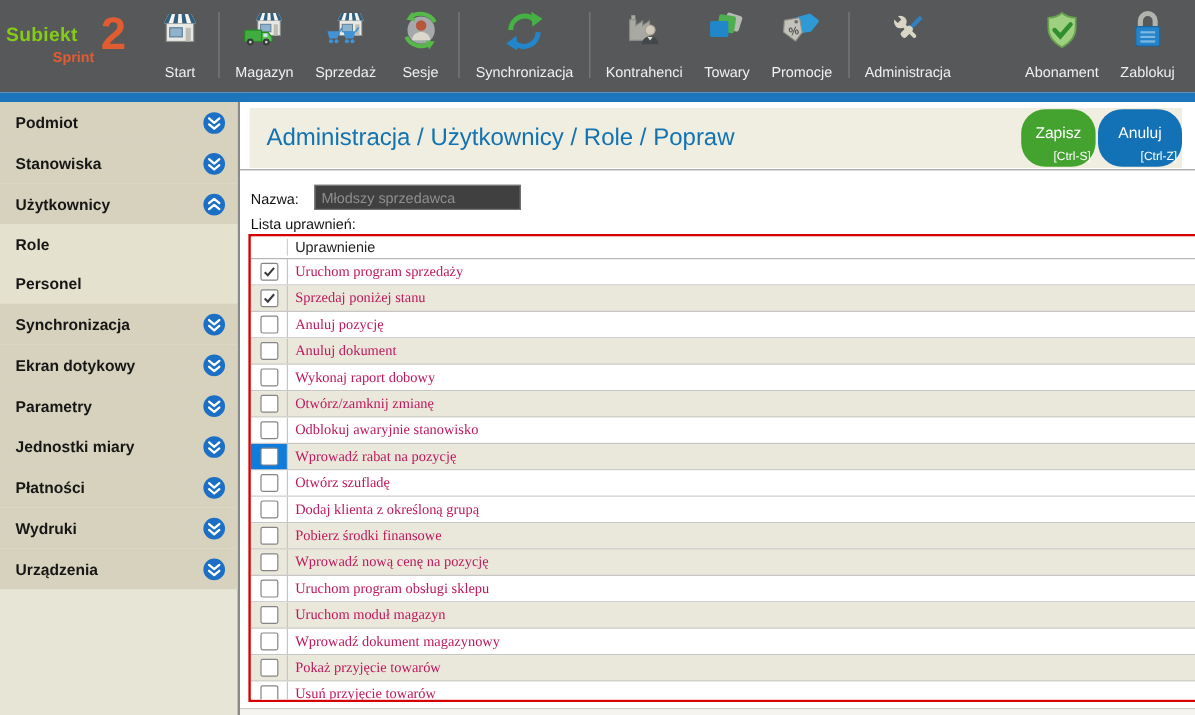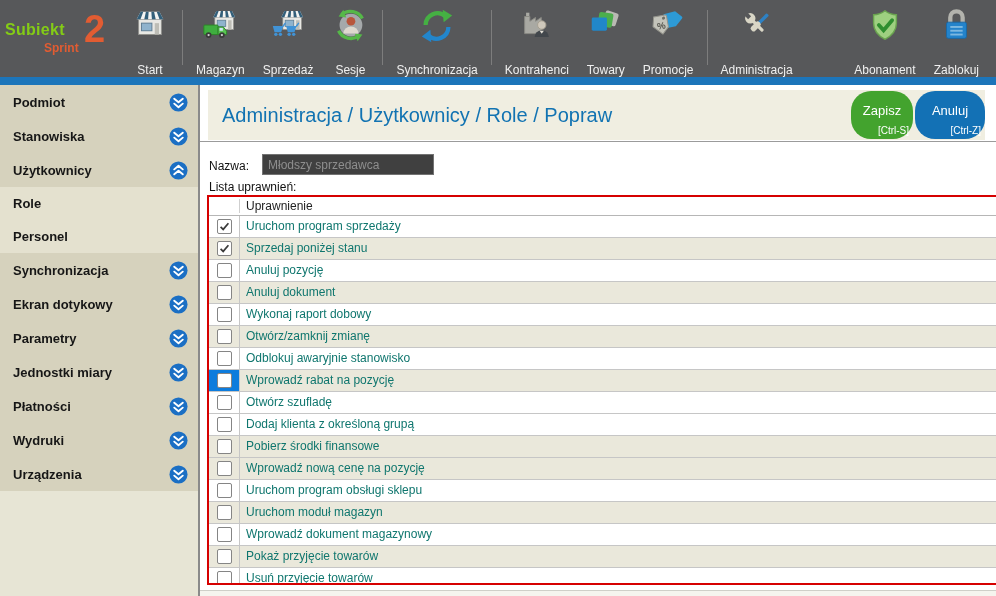--- a/index.html
+++ b/index.html
@@ -11,21 +11,21 @@
   
   .toolbar{position:absolute;left:0;top:0;width:996px;height:77px;background:#57585a;display:flex;align-items:stretch;}
   .brand{width:122px;flex:none;position:relative;}
   .brand-subiekt{position:absolute;left:5px;top:21px;font-size:16px;font-weight:bold;color:#84cc16;letter-spacing:.3px;}
   .brand-sprint{position:absolute;left:44px;top:41px;font-size:12px;font-weight:bold;color:#e25c32;}
   .brand-2{position:absolute;left:84px;top:8px;font-size:38px;font-weight:bold;color:#e25c32;}
   .tb-items{display:flex;align-items:stretch;}
   .tb-right{margin-left:auto;padding-right:8px;}
   .tb-item{display:flex;flex-direction:column;align-items:center;padding:7px 9px 0;cursor:pointer;}
   .tb-icon,.tb-icon svg{width:38px;height:38px;display:block;}
-  .tb-label{font-size:12px;color:#f0f0f0;margin-top:18px;white-space:nowrap;}
+  .tb-label{font-size:12px;color:#f0f0f0;margin-top:8px;white-space:nowrap;}
   .tb-sep{width:1px;background:#7d7d7d;margin:10px 4px 12px;}
   
   .bluestrip{position:absolute;left:0;top:77px;width:996px;height:8px;background:#1c75ba;}
   
   .sidebar{position:absolute;left:0;top:85px;width:200px;height:511px;background:#e7e5d5;border-right:2px solid #8a8a8a;box-sizing:border-box;}
   .side-item{height:34px;display:flex;align-items:center;padding:0 10px 0 13px;background:#d6d2bd;font-weight:bold;font-size:13px;color:#161616;cursor:pointer;}
   .side-item.sub{background:#e4e1cf;height:33px;}
   .side-item .lbl{flex:1;white-space:nowrap;}
   .side-chevron,.side-chevron svg{width:19px;height:19px;display:block;}
   
@@ -45,21 +45,21 @@
   .perm-table{position:absolute;left:7px;top:110px;width:925px;height:390px;box-sizing:border-box;border:2px solid #d60000;background:#fff;overflow:hidden;}
   .pt-header{height:18px;line-height:18px;margin-right:17px;border-bottom:1px solid #b6b6b6;font-size:12px;color:#222;padding-left:37px;position:relative;background:#fff;}
   .pt-header::before{content:'';position:absolute;left:30px;top:2px;bottom:2px;width:1px;background:#cfcfcf;}
   .pt-rows{margin-right:17px;}
   .perm-row{height:22px;box-sizing:border-box;border-bottom:1px solid #c6c6c6;display:flex;background:#fff;}
   .perm-row.alt{background:#eae8db;}
   .cb-cell{width:30px;flex:none;border-right:1px solid #c6c6c6;display:flex;align-items:center;justify-content:center;}
   .perm-row.selected .cb-cell{background:#0d7cdd;}
   .cb{width:13px;height:13px;background:#fff;border:1px solid #858585;border-radius:2px;position:relative;cursor:pointer;}
   .cb svg{position:absolute;left:0;top:0;width:13px;height:13px;}
-  .perm-label{font-size:12px;color:#0f766e;padding-left:6px;line-height:20px;white-space:nowrap;}
+  .perm-label{font-size:12px;color:#be185d;padding-left:6px;line-height:20px;white-space:nowrap;font-family:Liberation Serif, serif;}
   
   .scrollbar{position:absolute;right:0;top:0;bottom:0;width:17px;background:#f4f4f3;border-left:1px solid #dadada;box-sizing:border-box;}
   .sb-btn{position:absolute;left:0;width:16px;height:17px;display:flex;align-items:center;justify-content:center;cursor:pointer;}
   .sb-up{top:0;}
   .sb-down{bottom:0;}
   .sb-thumb{position:absolute;left:1px;width:13px;top:20px;height:64px;background:#cdcdcd;border:1px solid #9e9e9e;border-radius:2px;cursor:pointer;}
   .bottom-strip{position:absolute;left:0;top:505px;width:796px;height:6px;background:#f5f4ee;border-top:1px solid #cfcfc8;}
 </style>
 </head>
 <body>

